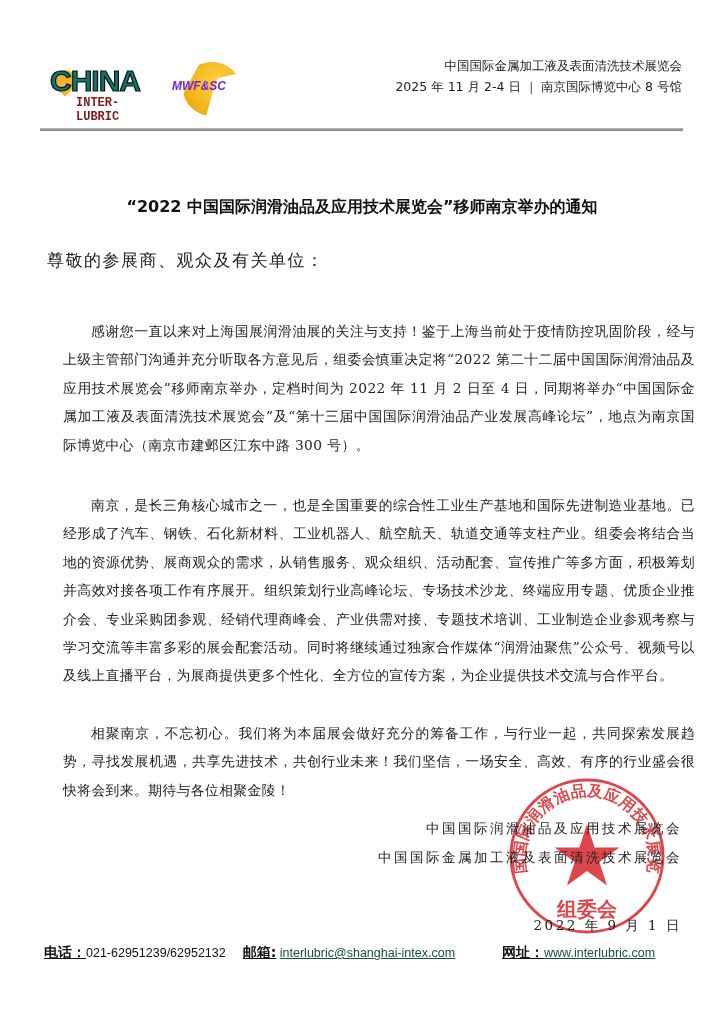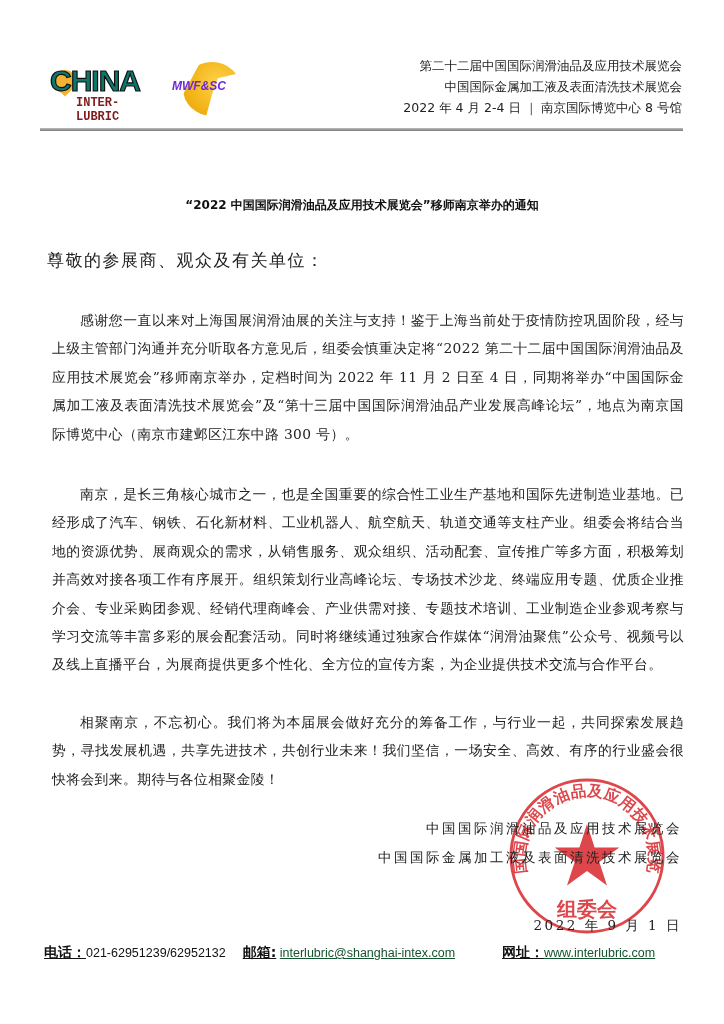--- a/index.html
+++ b/index.html
@@ -9,23 +9,23 @@
   .logo-china { left: 50px; top: 66px; width: 108px; height: 46px; }
   .logo-china .big { position: absolute; left: 0; top: 0; font-family: "Liberation Sans", sans-serif; font-weight: 900; font-size: 30px; letter-spacing: -1px; color: #0f766e; -webkit-text-stroke: 1.2px #111; line-height: 30px; }
   .logo-china .drop { position: absolute; left: 4px; top: 4px; width: 22px; height: 22px; border-radius: 50% 50% 50% 0; background: #f4a81d; transform: rotate(-45deg); opacity: 0.9; }
   .logo-china .small { position: absolute; left: 26px; top: 30px; font-family: Liberation Mono, monospace; font-weight: 700; font-size: 12px; color: #7f1d1d; letter-spacing: 0px; }
   .logo-mwf { left: 165px; top: 62px; width: 90px; height: 54px; }
   .logo-mwf .swoosh { position: absolute; left: 18px; top: 0; width: 58px; height: 54px; border-radius: 50%; background: radial-gradient(circle at 60% 40%, #ffd24a 0%, #f2b418 60%, #e6a000 100%); clip-path: polygon(30% 0, 100% 0, 100% 20%, 60% 30%, 50% 60%, 40% 100%, 10% 90%, 0 60%, 15% 30%); }
   .logo-mwf .txt { position: absolute; left: 7px; top: 17px; font-family: "Liberation Sans", sans-serif; font-weight: 900; font-size: 12px; color: #6d28d9; letter-spacing: 0px; font-style: italic; }
   .header-lines { right: 42px; top: 55px; text-align: right; font-family: "DejaVu Sans", "Liberation Sans", sans-serif; font-size: 12.5px; line-height: 21px; color: #222; }
   .header-rule { left: 40px; top: 128px; width: 643px; height: 3px; background: linear-gradient(#bdbdbd, #7a7a7a); }
   
-  .title { left: 0; width: 724px; top: 197px; text-align: center; font-family: "DejaVu Sans", "Liberation Sans", sans-serif; font-weight: bold; font-size: 12px; color: #111; }
+  .title { left: 0; width: 724px; top: 197px; text-align: center; font-family: "DejaVu Sans", "Liberation Sans", sans-serif; font-weight: bold; font-size: 16px; color: #111; }
   .salutation { left: 47px; top: 249px; font-size: 17px; letter-spacing: 1.5px; }
-  .para { left: 47px; width: 632px; font-size: 13.8px; line-height: 28.4px; letter-spacing: 0.4px; text-align: justify; text-indent: 28px; margin: 5px; }
+  .para { left: 47px; width: 632px; font-size: 13.8px; line-height: 28.4px; letter-spacing: 0.4px; text-align: justify; text-indent: 28px; margin: 16px; }
   .p1 { top: 301px; }
   .p2 { top: 475px; }
   .p3 { top: 705px; font-family: Liberation Mono, monospace; }
   .sig { right: 42px; text-align: right; font-size: 13.5px; letter-spacing: 2.5px; }
   .sig1 { top: 820px; }
   .sig2 { top: 849px; }
   .sig3 { top: 877px; margin-top: 40px; }
   
   .stamp { left: 507px; top: 776px; width: 160px; height: 160px; pointer-events: none; opacity: 0.85; }
   
@@ -40,23 +40,22 @@
   <div class="drop"></div>
   <div class="big">CHINA</div>
   <div class="small">INTER-LUBRIC</div>
 </div>
 <div class="abs logo-mwf">
   <div class="swoosh"></div>
   <div class="txt">MWF&amp;SC</div>
 </div>
 
 <div class="abs header-lines">
-  <div>第二十二届中国国际润滑油品及应用技术展览会</div>
   <div>中国国际金属加工液及表面清洗技术展览会</div>
-  <div>2022 年 4 月 2-4 日 ｜ 南京国际博览中心 8 号馆</div>
+  <div>2025 年 11 月 2-4 日 ｜ 南京国际博览中心 8 号馆</div>
 </div>
 <div class="abs header-rule"></div>
 
 <div class="abs title">“2022 中国国际润滑油品及应用技术展览会”移师南京举办的通知</div>
 <div class="abs salutation">尊敬的参展商、观众及有关单位：</div>
 
 <p class="abs para p1">感谢您一直以来对上海国展润滑油展的关注与支持！鉴于上海当前处于疫情防控巩固阶段，经与上级主管部门沟通并充分听取各方意见后，组委会慎重决定将“2022 第二十二届中国国际润滑油品及应用技术展览会”移师南京举办，定档时间为 2022 年 11 月 2 日至 4 日，同期将举办“中国国际金属加工液及表面清洗技术展览会”及“第十三届中国国际润滑油品产业发展高峰论坛”，地点为南京国际博览中心（南京市建邺区江东中路 300 号）。</p>
 <p class="abs para p2">南京，是长三角核心城市之一，也是全国重要的综合性工业生产基地和国际先进制造业基地。已经形成了汽车、钢铁、石化新材料、工业机器人、航空航天、轨道交通等支柱产业。组委会将结合当地的资源优势、展商观众的需求，从销售服务、观众组织、活动配套、宣传推广等多方面，积极筹划并高效对接各项工作有序展开。组织策划行业高峰论坛、专场技术沙龙、终端应用专题、优质企业推介会、专业采购团参观、经销代理商峰会、产业供需对接、专题技术培训、工业制造企业参观考察与学习交流等丰富多彩的展会配套活动。同时将继续通过独家合作媒体“润滑油聚焦”公众号、视频号以及线上直播平台，为展商提供更多个性化、全方位的宣传方案，为企业提供技术交流与合作平台。</p>
 <p class="abs para p3">相聚南京，不忘初心。我们将为本届展会做好充分的筹备工作，与行业一起，共同探索发展趋势，寻找发展机遇，共享先进技术，共创行业未来！我们坚信，一场安全、高效、有序的行业盛会很快将会到来。期待与各位相聚金陵！</p>
 

